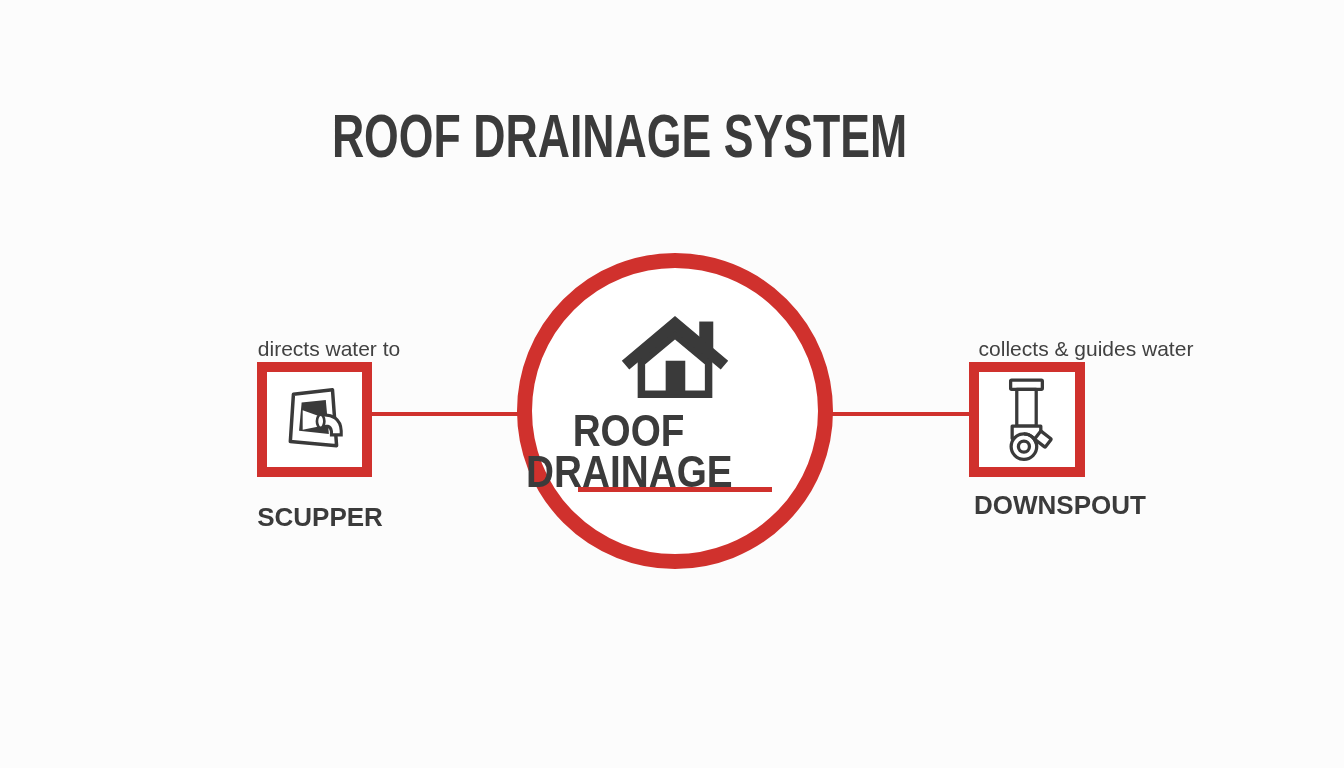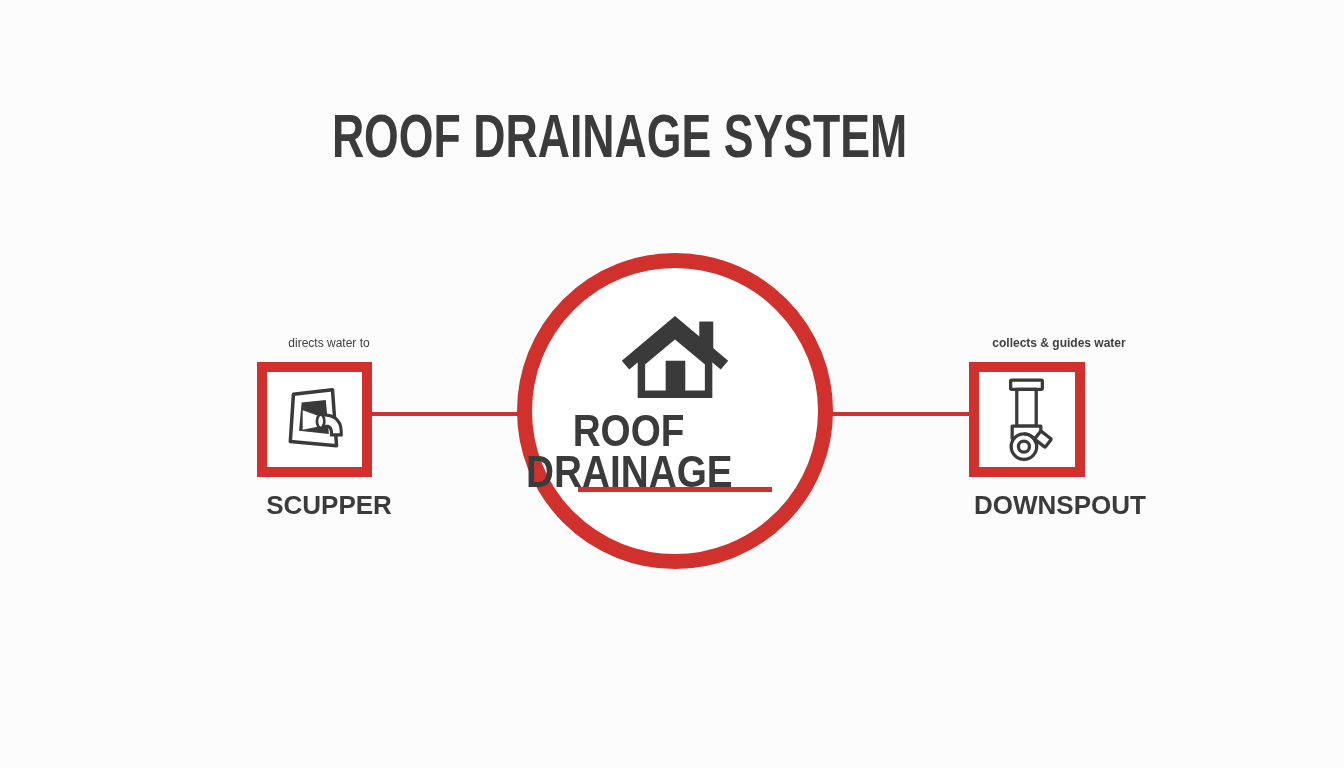--- a/index.html
+++ b/index.html
@@ -58,32 +58,32 @@
   .node-box{
     position:absolute;top:362px;width:115px;height:115px;box-sizing:border-box;
     border:10px solid #d0312d;background:#ffffff;
     display:flex;align-items:center;justify-content:center;
   }
   .node-box.left{left:257px;}
   .node-box.right{left:969px;width:116px;}
 
   .caption{
     position:absolute;top:336px;width:220px;
-    text-align:center;font-size:12px;color:#414141;line-height:1.2;
+    text-align:center;font-size:21px;color:#414141;line-height:1.2;
     white-space:nowrap;
   }
   .caption.left{left:219px;}
-  .caption.right{left:949px;font-weight:bold;}
+  .caption.right{left:976px;}
 
   .node-label{
     position:absolute;top:492px;width:220px;
     text-align:center;font-size:26px;font-weight:bold;color:#3b3b3b;
     line-height:1;white-space:nowrap;
   }
-  .node-label.left{left:219px;}
+  .node-label.left{left:210px;margin-top:12px;}
   .node-label.right{left:950px;}
 
   svg{display:block;}
 </style>
 </head>
 <body>
 
 <div class="stage">
 
   <div class="title-wrap">

